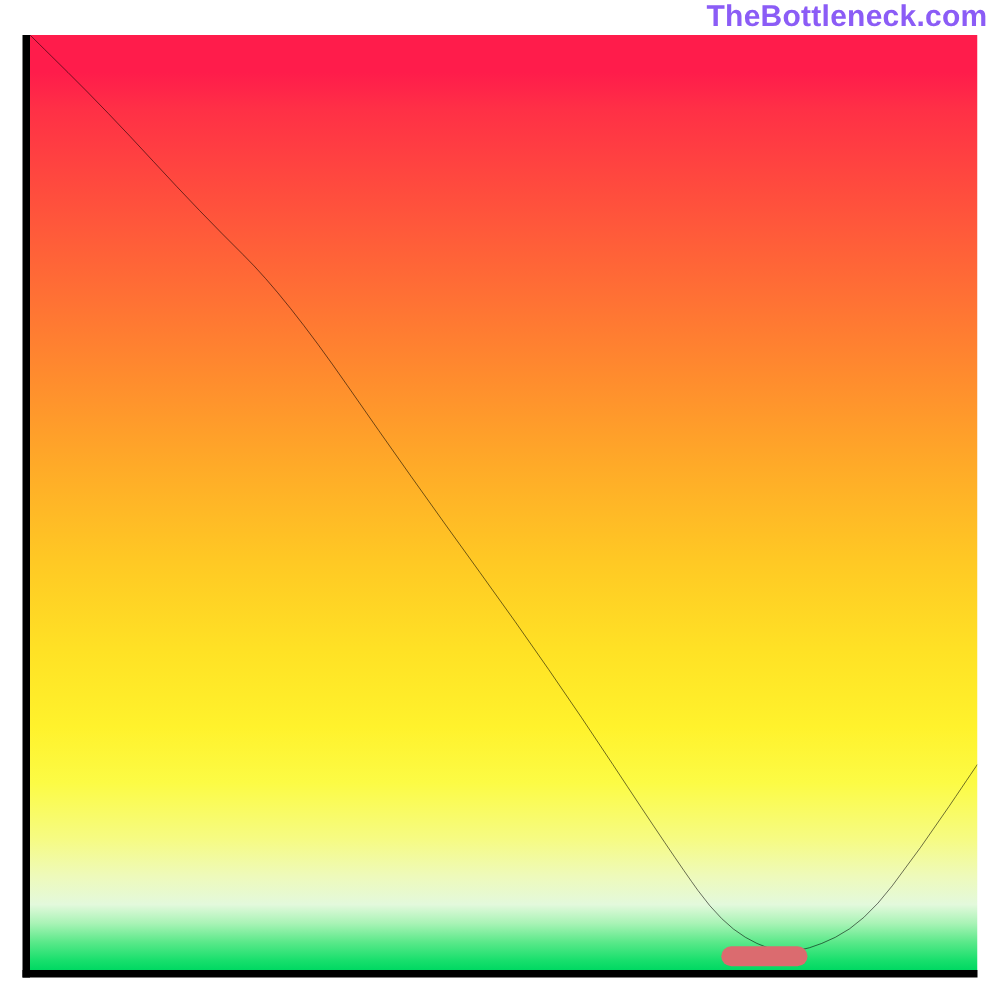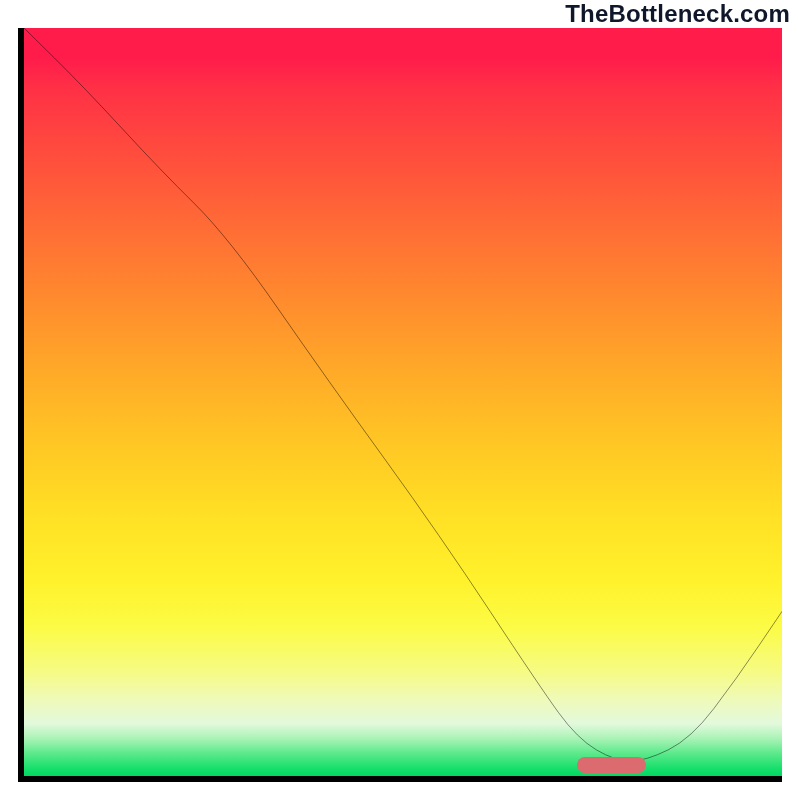--- a/index.html
+++ b/index.html
@@ -14,21 +14,21 @@
     position: relative;
     width: 800px;
     height: 800px;
   }
   .watermark {
     position: absolute;
     top: 0;
     right: 10px;
     font-size: 24px;
     font-weight: bold;
-    color: #0f172a;
+    color: #8b5cf6;
     letter-spacing: 0.2px;
   }
   .plot {
     position: absolute;
     left: 18px;
     top: 28px;
     width: 764px;
     height: 754px;
     border-left: 6px solid #000;
     border-bottom: 6px solid #000;

